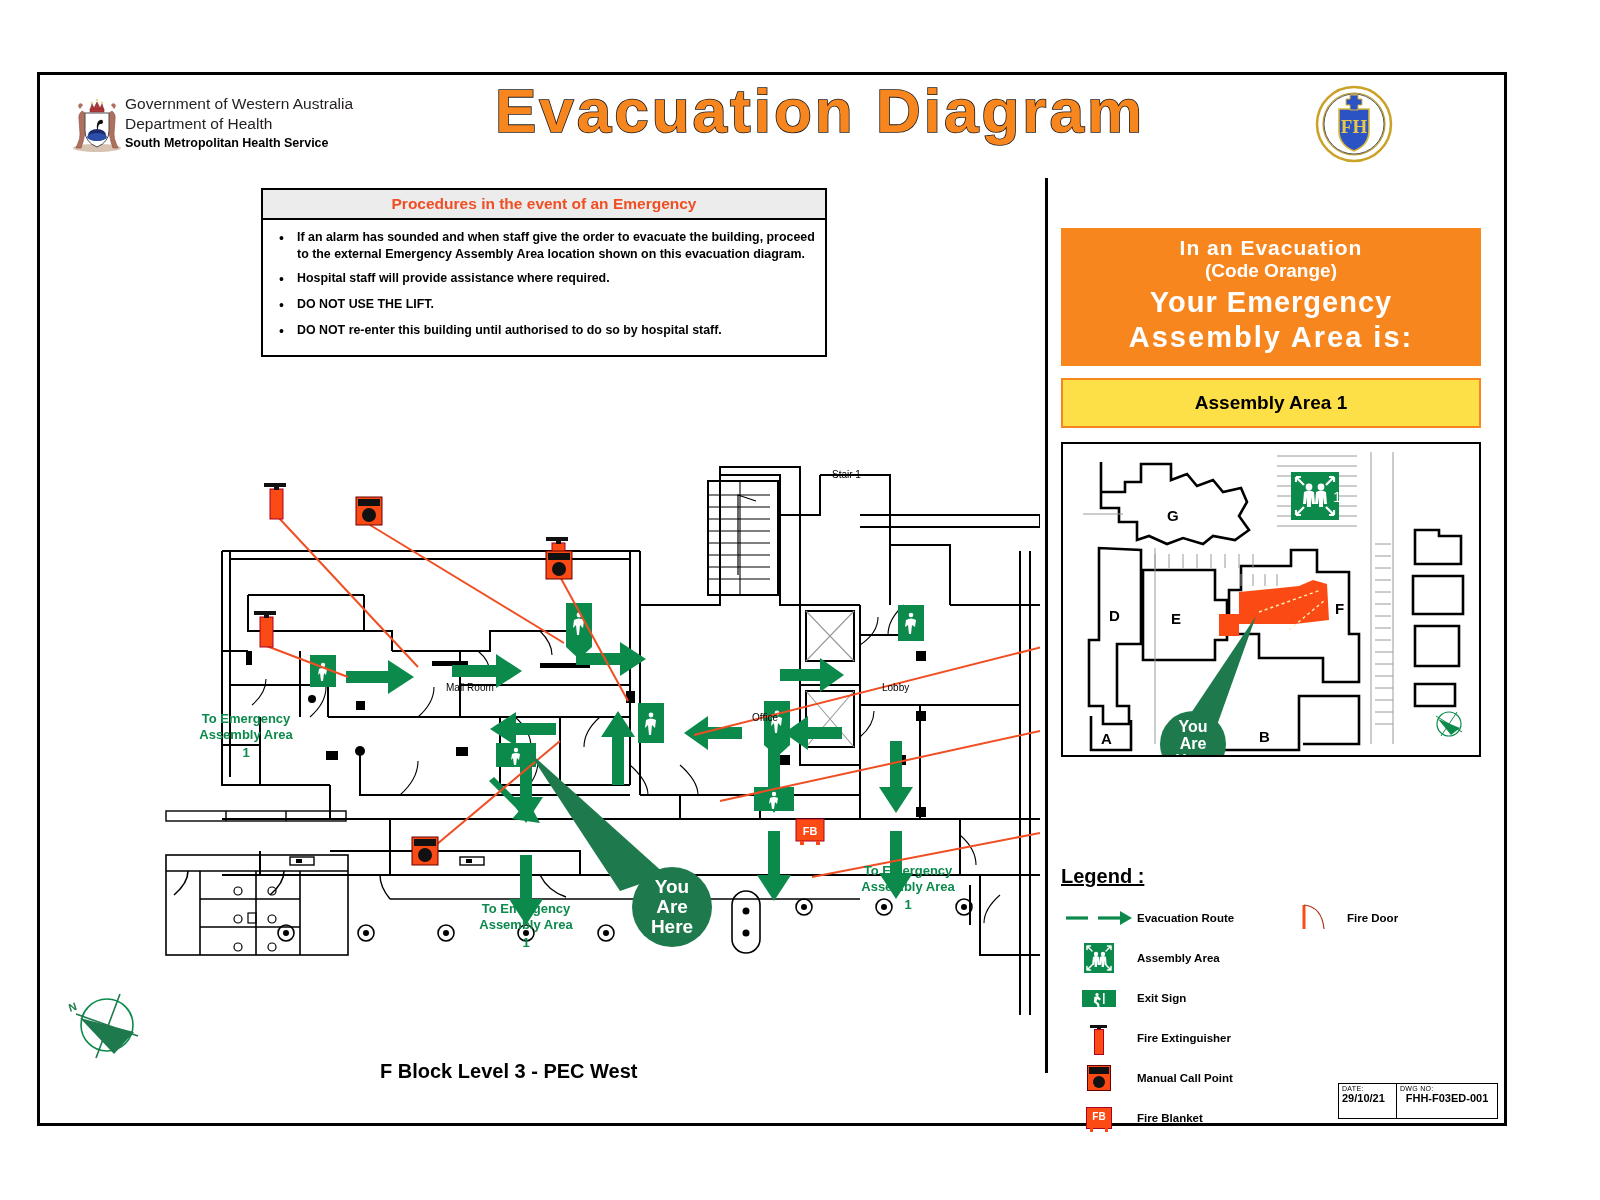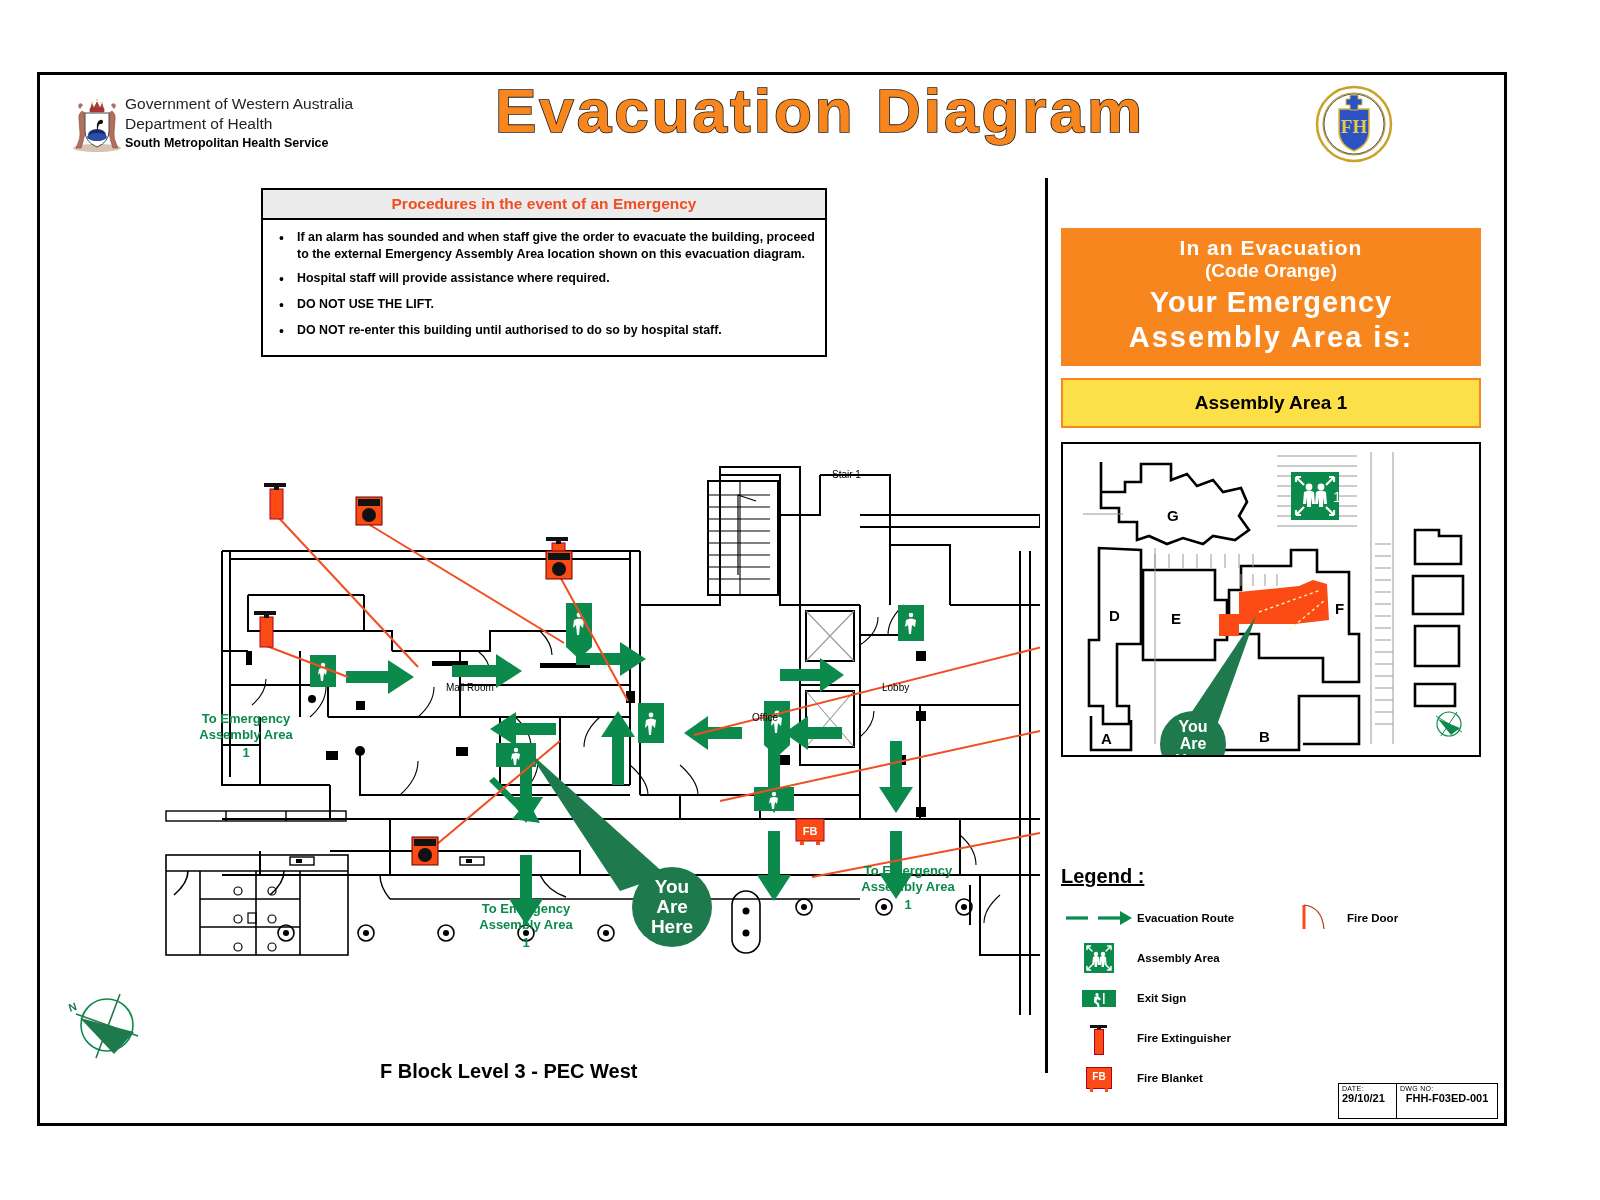--- a/index.html
+++ b/index.html
@@ -369,20 +369,29 @@
         <div class="lg-ico">
           <span class="ico-ext">
             <span class="horn"></span>
               <span class="nk"></span>
               <span class="body"></span>
           </span>
         </div>
         <span class="lg-lbl">Fire Extinguisher</span>
       </div>
 
+      <div class="lg-row">
+        <div class="lg-ico">
+          <span class="ico-mcp">
+              <span class="lbl"></span>
+              <span class="dot"></span>
+            </span>
+        </div>
+        <span class="lg-lbl">Manual Call Point</span>
+      </div>
 
       <div class="lg-row">
         <div class="lg-ico">
           <span class="ico-fb">
               <span class="t">FB</span>
               <span class="f1"></span>
               <span class="f2"></span>
             </span>
         </div>
         <span class="lg-lbl">Fire Blanket</span>

